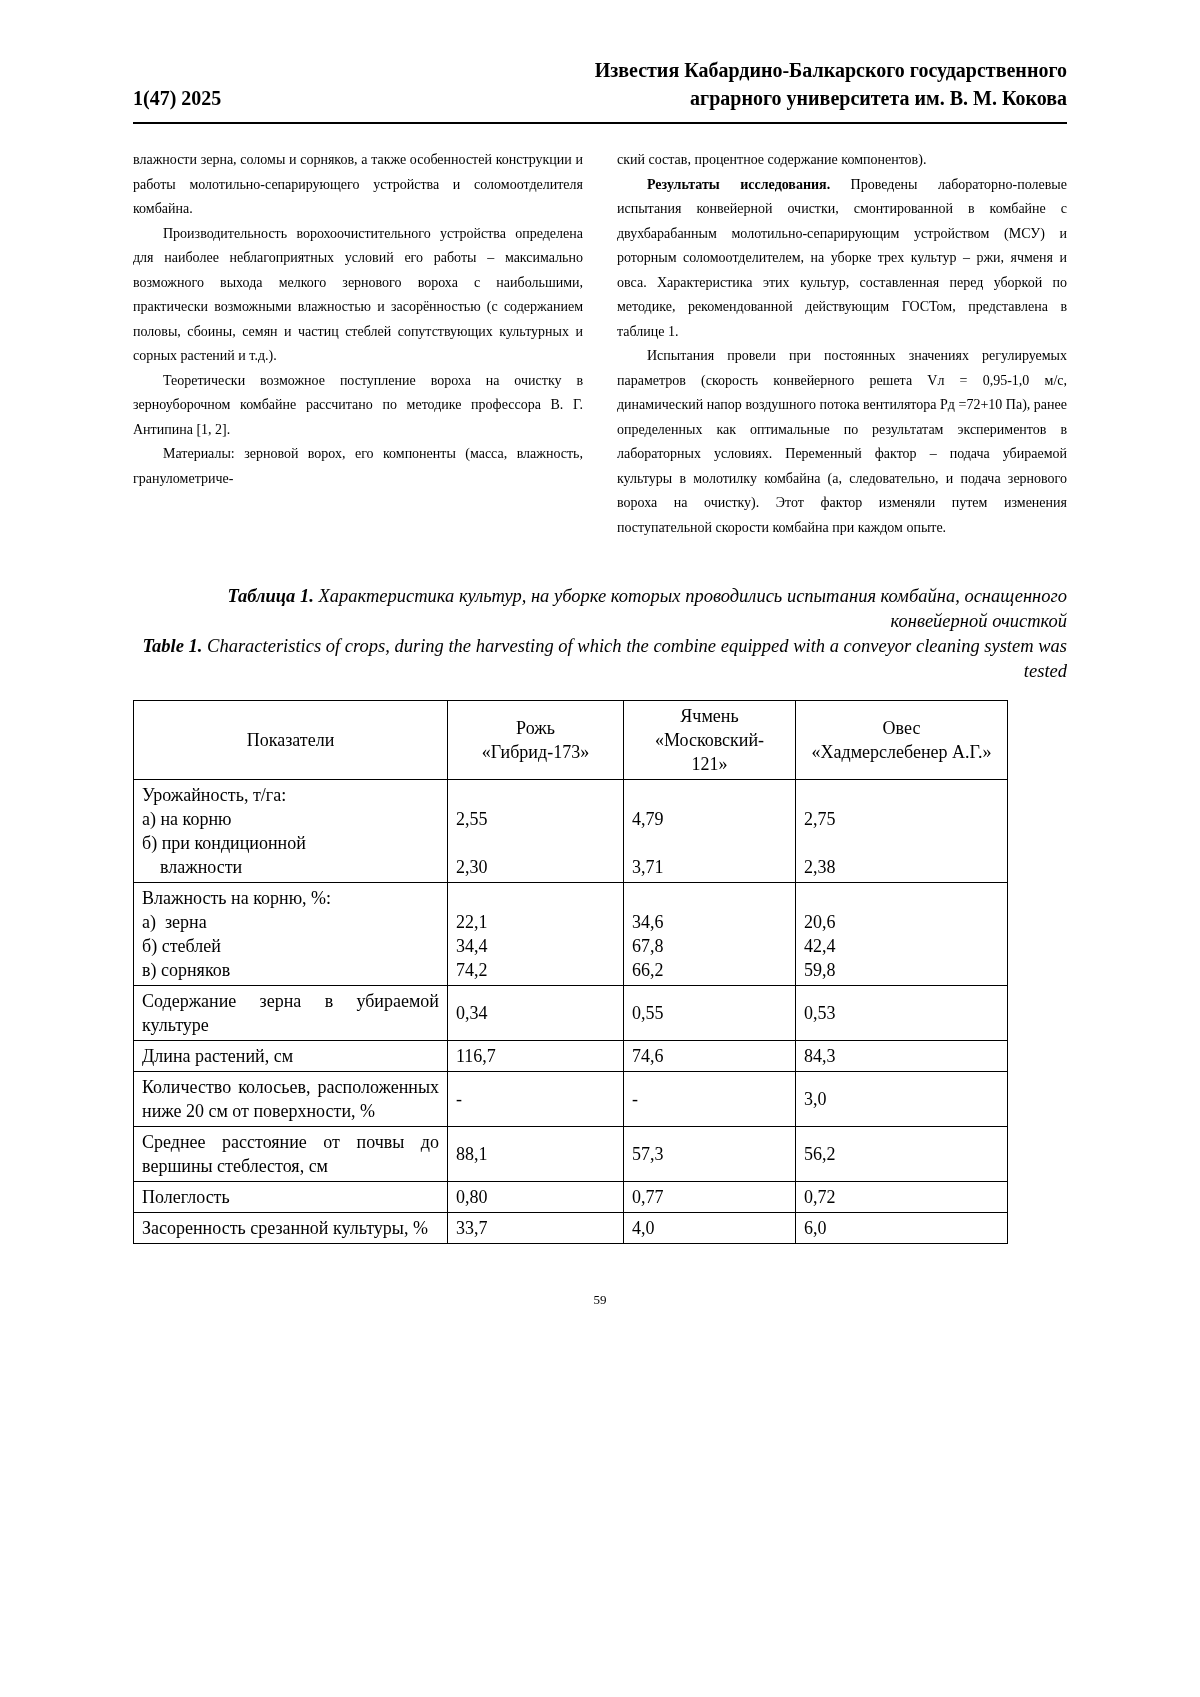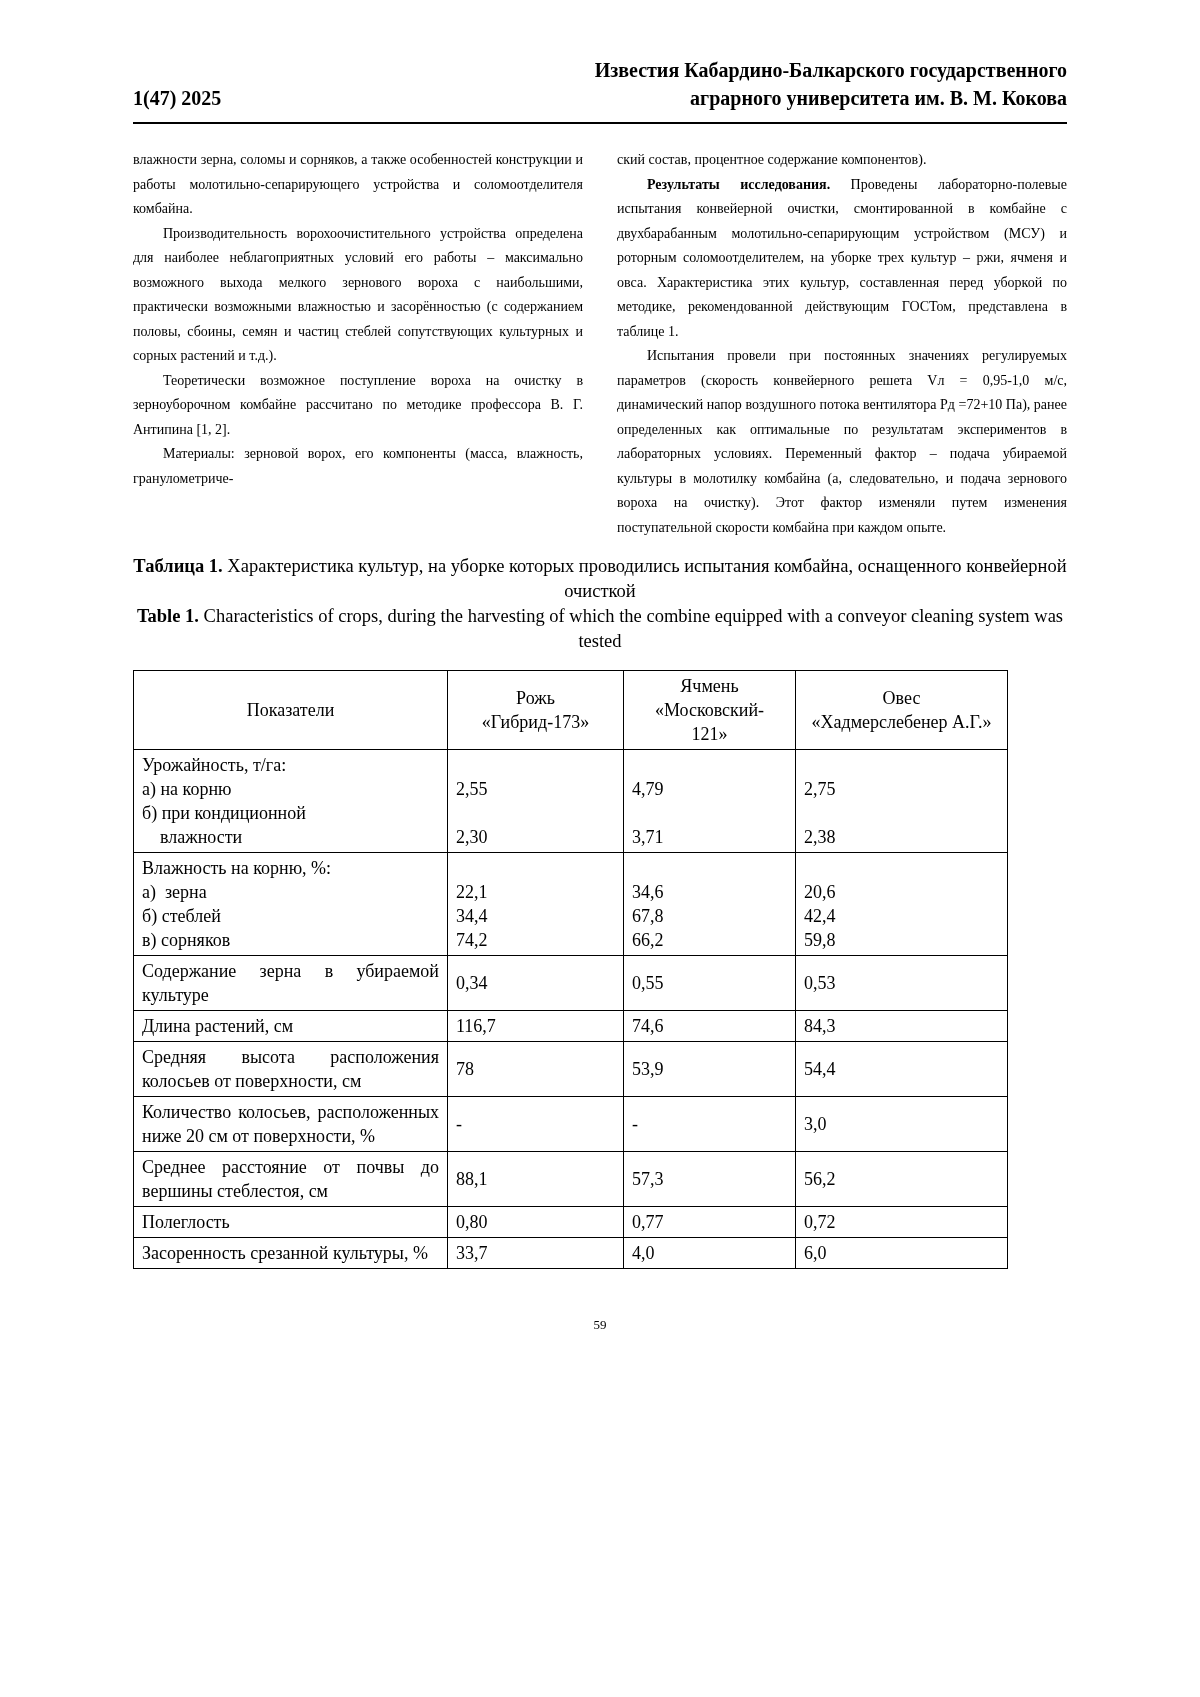--- a/index.html
+++ b/index.html
@@ -19,21 +19,21 @@
   .issue { white-space: nowrap; padding-bottom: 0; }
   .journal { text-align: right; }
   .rule { border-top: 2.5px solid #000; margin-top: 10px; }
 
   .columns { display: flex; gap: 34px; margin-top: 24px; }
   .col { flex: 1 1 0; text-align: justify; font-size: 14px; line-height: 24.5px; font-family: Liberation Serif, serif; }
   .col p { margin: 0; }
   .col p.indent { text-indent: 30px; }
   .lead { font-weight: bold; }
 
-  .caption { margin-top: 14px; text-align: center; font-size: 18.5px; line-height: 25px; }
+  .caption { margin-top: 44px; text-align: right; font-size: 18.5px; line-height: 25px; font-style: italic; }
   .caption p { margin: 0; }
 
   table.data-table {
     border-collapse: collapse; table-layout: fixed;
     width: 874px; margin-top: 16px; font-size: 18px;
   }
   .data-table th, .data-table td {
     border: 1.6px solid #000;
     padding: 3px 8px;
     vertical-align: middle;
@@ -142,26 +142,20 @@
           <td class="val">0,55</td>
           <td class="val">0,53</td>
         </tr>
         <tr>
           <td class="label">Длина растений, см</td>
           <td class="val">116,7</td>
           <td class="val">74,6</td>
           <td class="val">84,3</td>
         </tr>
         <tr>
-          <td class="label">Средняя высота расположения колосьев от поверхности, см</td>
-          <td class="val">78</td>
-          <td class="val">53,9</td>
-          <td class="val">54,4</td>
-        </tr>
-        <tr>
           <td class="label">Количество колосьев, расположенных ниже 20 см от поверхности, %</td>
           <td class="val">-</td>
           <td class="val">-</td>
           <td class="val">3,0</td>
         </tr>
         <tr>
           <td class="label">Среднее расстояние от почвы до вершины стеблестоя, см</td>
           <td class="val">88,1</td>
           <td class="val">57,3</td>
           <td class="val">56,2</td>

